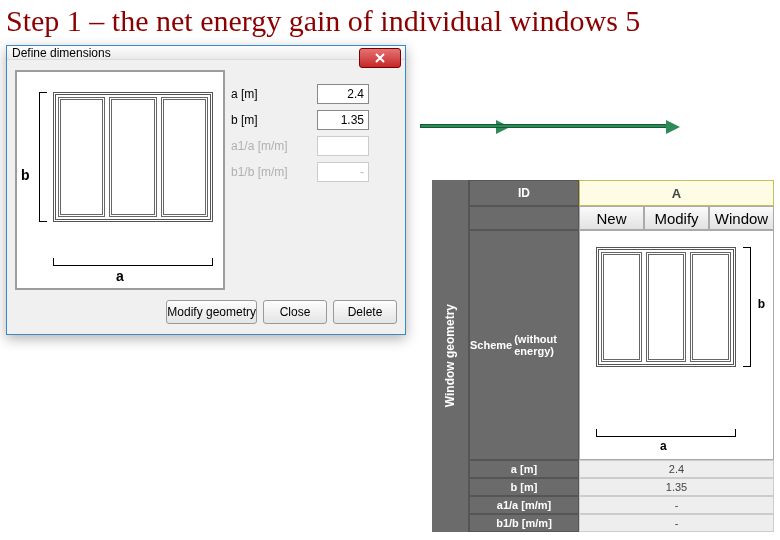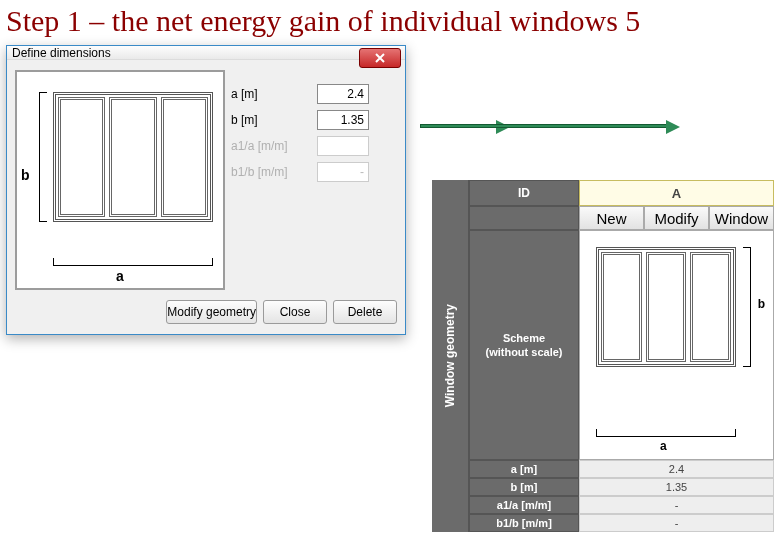--- a/index.html
+++ b/index.html
@@ -42,21 +42,21 @@
 .rside span { color: #fff; font-weight: bold; font-size: 12px; writing-mode: vertical-rl; transform: rotate(180deg); }
 .rmain { flex: 1; background: #6b6b6b; display: flex; flex-direction: column; border-left: 1px solid #555; }
 .r-row-id { display: flex; height: 26px; }
 .r-cell-label { width: 110px; background: #6b6b6b; color: #fff; font-weight: bold; font-size: 12px; display: flex; align-items: center; justify-content: center; border: 1px solid #555; }
 .r-cell-value { flex: 1; background: #fffce6; border: 1px solid #c7bc60; display: flex; align-items: center; justify-content: center; font-weight: bold; color: #444; font-size: 13px; }
 .r-row-btns { height: 24px; display: flex; }
 .r-row-btns .spacer { width: 110px; background: #6b6b6b; border: 1px solid #555; }
 .r-row-btns .btnbar { flex: 1; display: flex; background: #d9d9d9; }
 .tbtn { flex: 1; border: 1px solid #aaa; background: linear-gradient(#fafafa,#e2e2e2); font-size: 15px; cursor: pointer; }
 .r-row-scheme { flex: 1; display: flex; min-height: 0; }
-.scheme-label { width: 110px; background: #6b6b6b; color: #fff; font-size: 11px; display: flex; flex-direction: column; align-items: center; justify-content: center; border: 1px solid #555; gap: 2px; font-weight: bold; }
+.scheme-label { width: 110px; background: #6b6b6b; color: #fff; font-size: 11px; display: flex; flex-direction: row; align-items: center; justify-content: center; border: 1px solid #555; gap: 2px; font-weight: bold; }
 .scheme-body { flex: 1; background: #fff; border: 1px solid #aaa; position: relative; }
 .scheme-body .win-frame2 { position: absolute; left: 16px; top: 16px; width: 140px; height: 120px; border: 3px double #555; background: #fff; display: flex; }
 .scheme-body .win-frame2 .pane { flex: 1; border: 3px double #666; margin: 2px; }
 .scheme-body .bl { position: absolute; right: 8px; top: 66px; font-weight: bold; }
 .scheme-body .al { position: absolute; bottom: 6px; left: 80px; font-weight: bold; }
 .scheme-body .dimb { position: absolute; right: 22px; top: 16px; width: 8px; height: 120px; border-right: 1px solid #000; border-top: 1px solid #000; border-bottom: 1px solid #000; }
 .scheme-body .dima { position: absolute; left: 16px; bottom: 22px; width: 140px; height: 8px; border-bottom: 1px solid #000; border-left: 1px solid #000; border-right: 1px solid #000; }
 .r-tbl { display: flex; flex-direction: column; }
 .r-trow { display: flex; height: 18px; }
 .r-trow .tl { width: 110px; background: #6b6b6b; color: #fff; font-size: 11px; font-weight: bold; display: flex; align-items: center; justify-content: center; border: 1px solid #555; }
@@ -136,21 +136,21 @@
       <div class="spacer"></div>
       <div class="btnbar">
         <button class="tbtn">New</button>
         <button class="tbtn">Modify</button>
         <button class="tbtn">Window</button>
       </div>
     </div>
     <div class="r-row-scheme">
       <div class="scheme-label">
         <span>Scheme</span>
-        <span>(without scale)</span>
+        <span>(without energy)</span>
       </div>
       <div class="scheme-body">
         <div class="win-frame2">
           <div class="pane"></div>
             <div class="pane"></div>
             <div class="pane"></div>
         </div>
         <div class="dimb"></div>
         <div class="dima"></div>
         <div class="bl">b</div>

